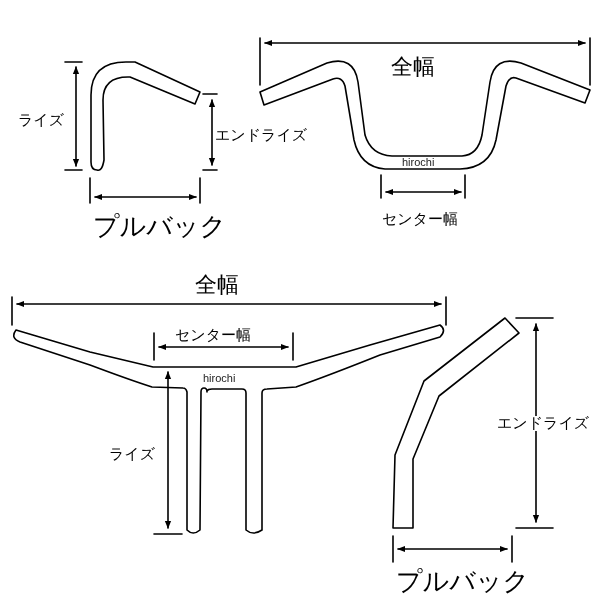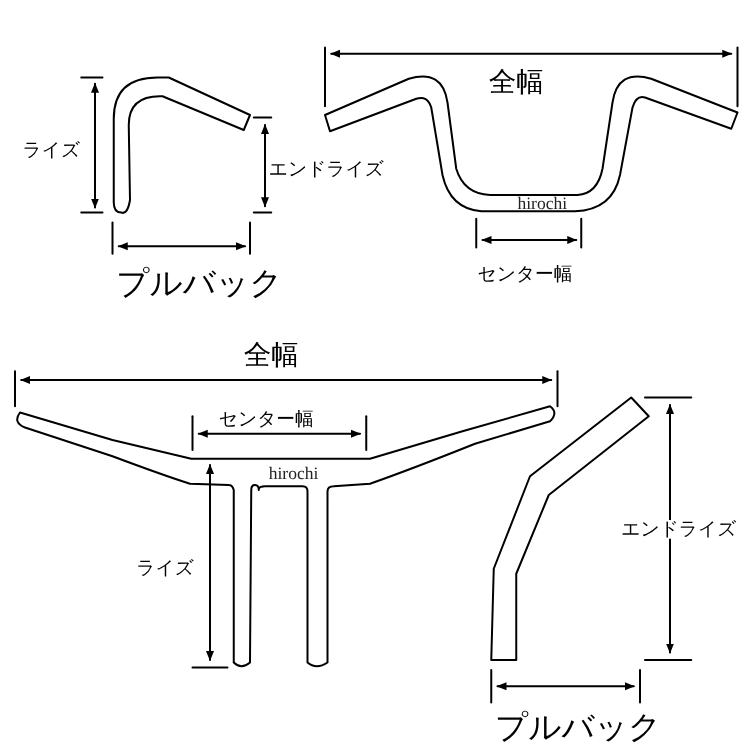--- a/index.html
+++ b/index.html
@@ -1,22 +1,22 @@
 <!DOCTYPE html>
 <html><head>
   <meta charset="utf-8">
   <style>
     html, body { margin: 0; padding: 0; background: #ffffff; }
     body { width: 600px; height: 602px; overflow: hidden; position: relative; font-family: "DejaVu Sans", sans-serif; }
     #diagram { position: absolute; left: 0; top: 0; width: 600px; height: 602px; }
-    .label { position: absolute; color: #000; white-space: nowrap; line-height: 1; }
+    .label { position: absolute; color: #000; white-space: nowrap; line-height: 1; font-family: Liberation Serif, serif; }
     .lbl-md { font-size: 15px; }
     .lbl-lg { font-size: 26px; }
     .lbl-xl { font-size: 22px; }
-    .wm { position: absolute; font-family: Liberation Serif, serif; font-size: 14px; color: #222; line-height: 1; margin-left: 12px; }
+    .wm { position: absolute; font-family: Liberation Sans, sans-serif; font-size: 11px; color: #222; line-height: 1; }
   </style>
 </head>
 <body>
 
 <svg id="diagram" viewBox="0 0 600 602" xmlns="http://www.w3.org/2000/svg">
   <defs>
     <marker id="ah" viewBox="0 0 10 10" refX="9" refY="5" markerWidth="8" markerHeight="8" orient="auto-start-reverse" markerUnits="userSpaceOnUse">
       <path d="M0,1 L10,5 L0,9 z" fill="#000"></path>
     </marker>
   </defs>

